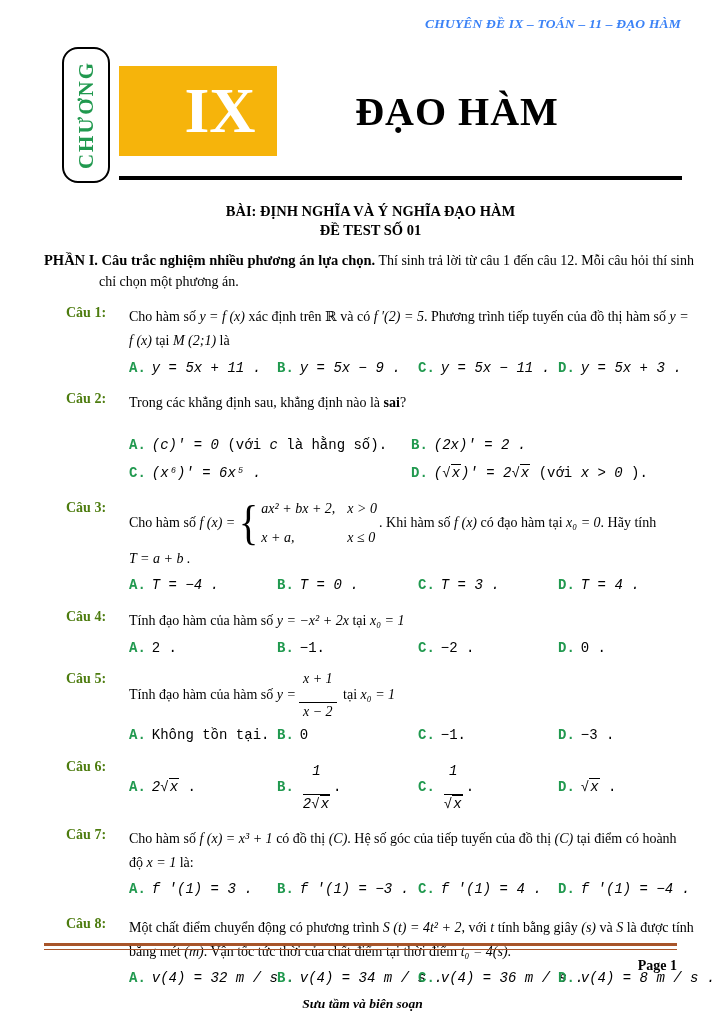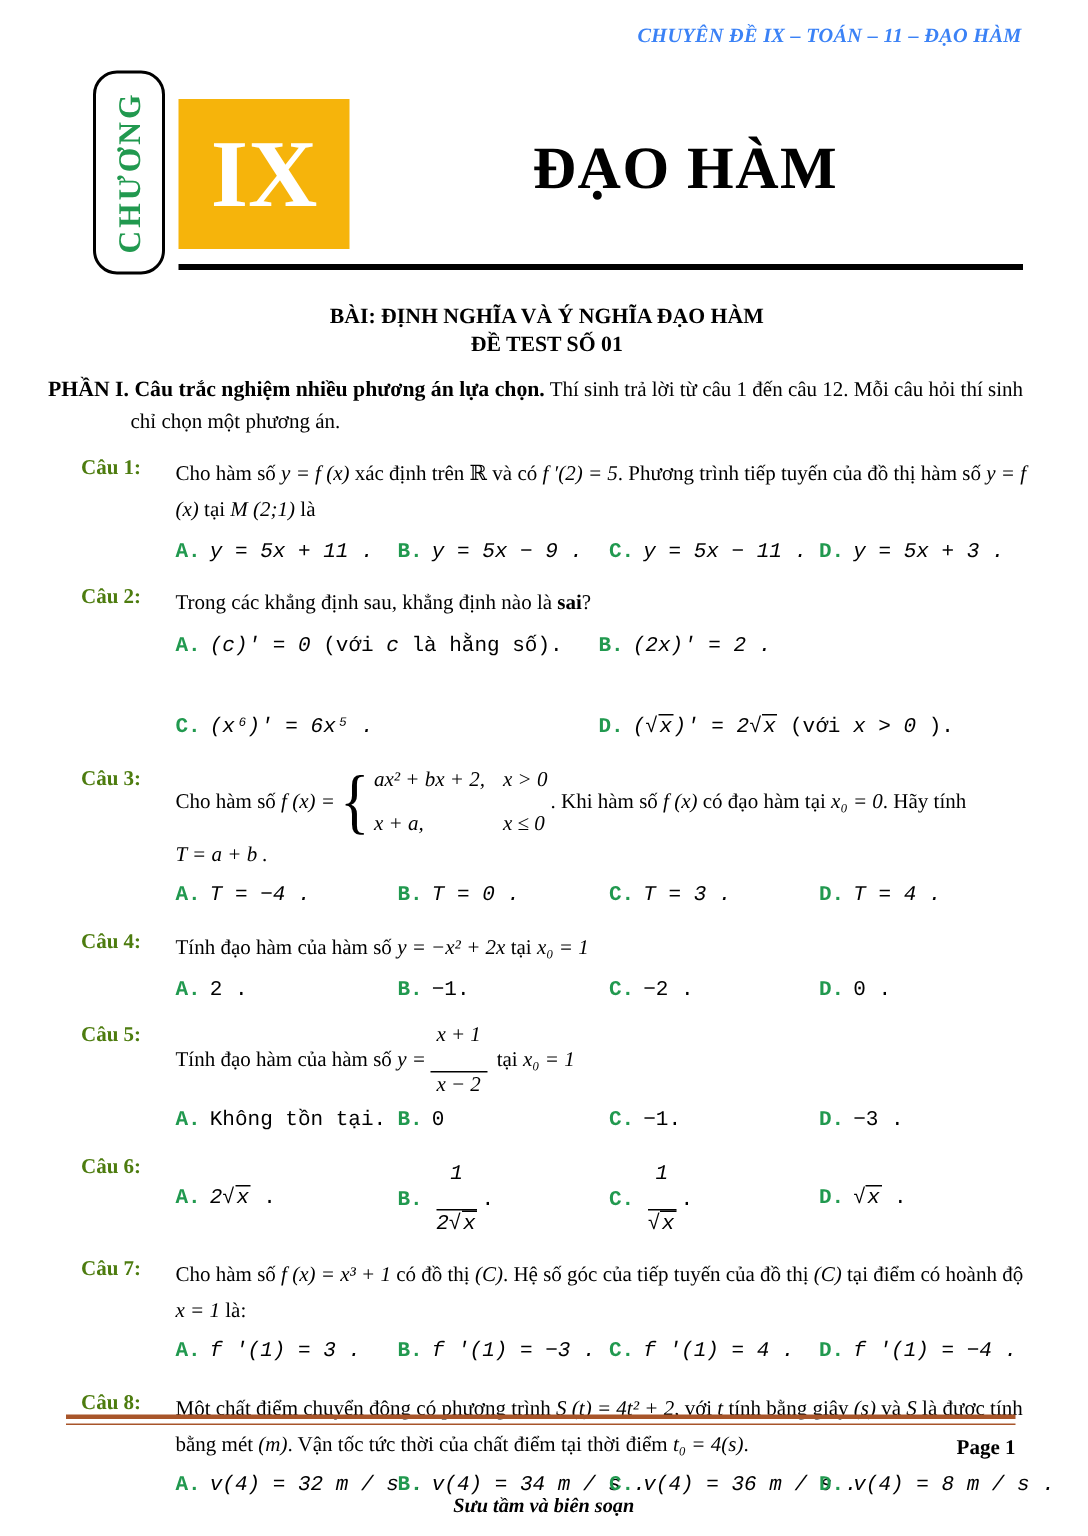--- a/index.html
+++ b/index.html
@@ -8,42 +8,42 @@
 
   
   .doc-header{position:absolute;top:16px;right:44px;font-weight:bold;font-style:italic;
               font-size:13.5px;color:#3b82f6;letter-spacing:.2px;}
 
   
   .chapter-tab{position:absolute;left:62px;top:47px;width:44px;height:132px;
                border:2px solid #000;border-radius:16px;display:flex;align-items:center;justify-content:center;background:#fff;}
   .chapter-tab .vtext{writing-mode:vertical-rl;transform:rotate(180deg);
                color:#21994f;font-weight:bold;font-size:21px;letter-spacing:2px;}
-  .chapter-box{position:absolute;left:119px;top:66px;width:114px;height:100px;background:#f6b40b;
-               display:flex;align-items:center;justify-content:center;}
+  .chapter-box{position:absolute;left:119px;top:66px;width:114px;height:90px;background:#f6b40b;
+               display:flex;align-items:center;justify-content:center;padding-left:44px;}
   .chapter-box .roman{color:#fff;font-weight:bold;font-size:64px;line-height:1;}
   .chapter-title{position:absolute;left:233px;right:44px;top:88px;text-align:center;
                font-weight:bold;font-size:40px;letter-spacing:1px;}
   .title-rule{position:absolute;left:119px;right:43px;top:176px;height:3.5px;background:#000;}
 
   
-  .content{position:absolute;left:4px;right:0;top:196px;padding-top:6px;}
+  .content{position:absolute;left:16px;right:0;top:196px;padding-top:6px;}
   .center-head{text-align:center;font-weight:bold;font-size:14.5px;line-height:1.3;}
   .part{margin:9px 30px 0 28px;line-height:1.55;padding-left:55px;text-indent:-55px;}
   .part b{font-size:14.5px;}
 
   .question{display:flex;margin-top:12px;}
   .q3{margin-top:15px;} .q7{margin-top:15px;} .q8{margin-top:15px;}
   .qlabel{flex:none;width:63px;margin-left:50px;color:#4d7c0f;font-weight:bold;}
   .qbody{flex:1;padding-right:34px;}
   .qtext{line-height:1.7;}
   .m{font-style:italic;}
 
   .opts{display:grid;grid-template-columns:148px 141px 140px 1fr;margin-top:4px;align-items:center;line-height:1.6;}
-  .opts2{display:grid;grid-template-columns:282px 1fr;row-gap:32px;margin-top:5px;align-items:center;line-height:1.6;}
+  .opts2{display:grid;grid-template-columns:282px 1fr;row-gap:6px;margin-top:19px;align-items:center;line-height:1.6;}
   .olet{color:#21994f;font-weight:bold;margin-right:6px;}
   .opt{white-space:nowrap;font-family:Liberation Mono, monospace;}
 
   
   .frac{display:inline-block;text-align:center;vertical-align:middle;margin:0 3px;line-height:1.15;}
   .frac .fr-num{display:block;border-bottom:1.3px solid #000;padding:0 4px 15px;}
   .frac .fr-den{display:block;padding-top:1px;}
 
   
   .rad{border-top:1.3px solid #000;font-style:italic;padding:0 1px;}

